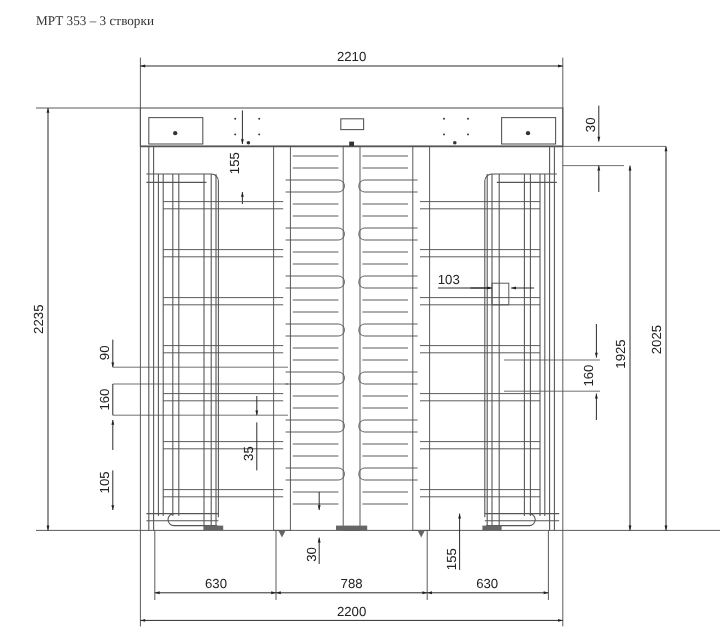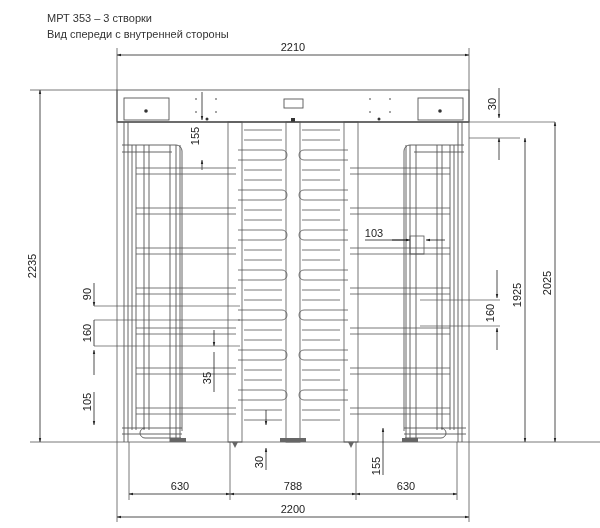--- a/index.html
+++ b/index.html
@@ -1,27 +1,26 @@
 <!DOCTYPE html>
 <html><head>
 <meta charset="utf-8">
 <style>
   html, body { margin:0; padding:0; background:#ffffff; }
   body { width:600px; height:528px; position:relative; overflow:hidden; font-family:"Liberation Sans", sans-serif; }
-  .title { position:absolute; left:47px; top:10px; font-size:11px; color:#333; line-height:16px; }
+  .title { position:absolute; left:30px; top:10px; font-size:11px; color:#333; line-height:16px;font-family:Liberation Serif, serif; }
   .title div { white-space:nowrap; }
   svg { position:absolute; left:0; top:0; }
   .dim { font-family:"Liberation Sans", sans-serif; font-size:11px; fill:#222; }
 </style>
 </head>
 <body>
 
 <div class="title">
   <div>МРТ 353 – 3 створки</div>
-  <div>Вид спереди с внутренней стороны</div>
 </div>
 
 <svg width="600" height="528" viewBox="0 0 600 528">
   <defs>
     <marker id="arr" viewBox="0 0 10 10" refX="10" refY="5" markerWidth="9" markerHeight="5" orient="auto-start-reverse">
       <path d="M0,2 L10,5 L0,8 z" fill="#222"></path>
     </marker>
   </defs>
 
   <g stroke="#555" fill="none" stroke-width="0.8">

